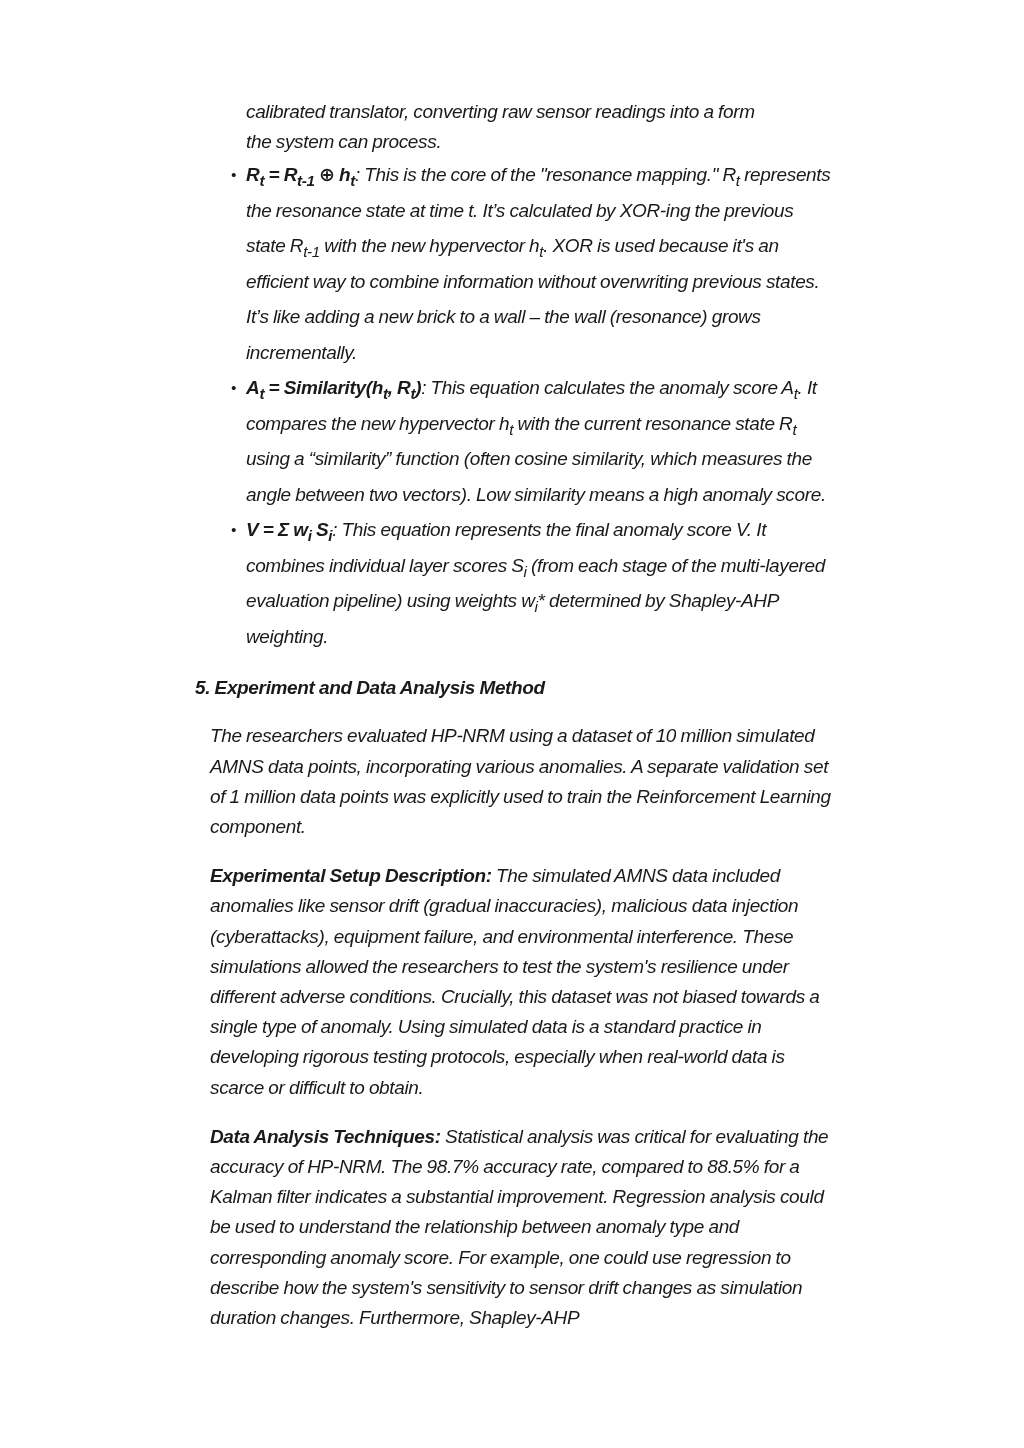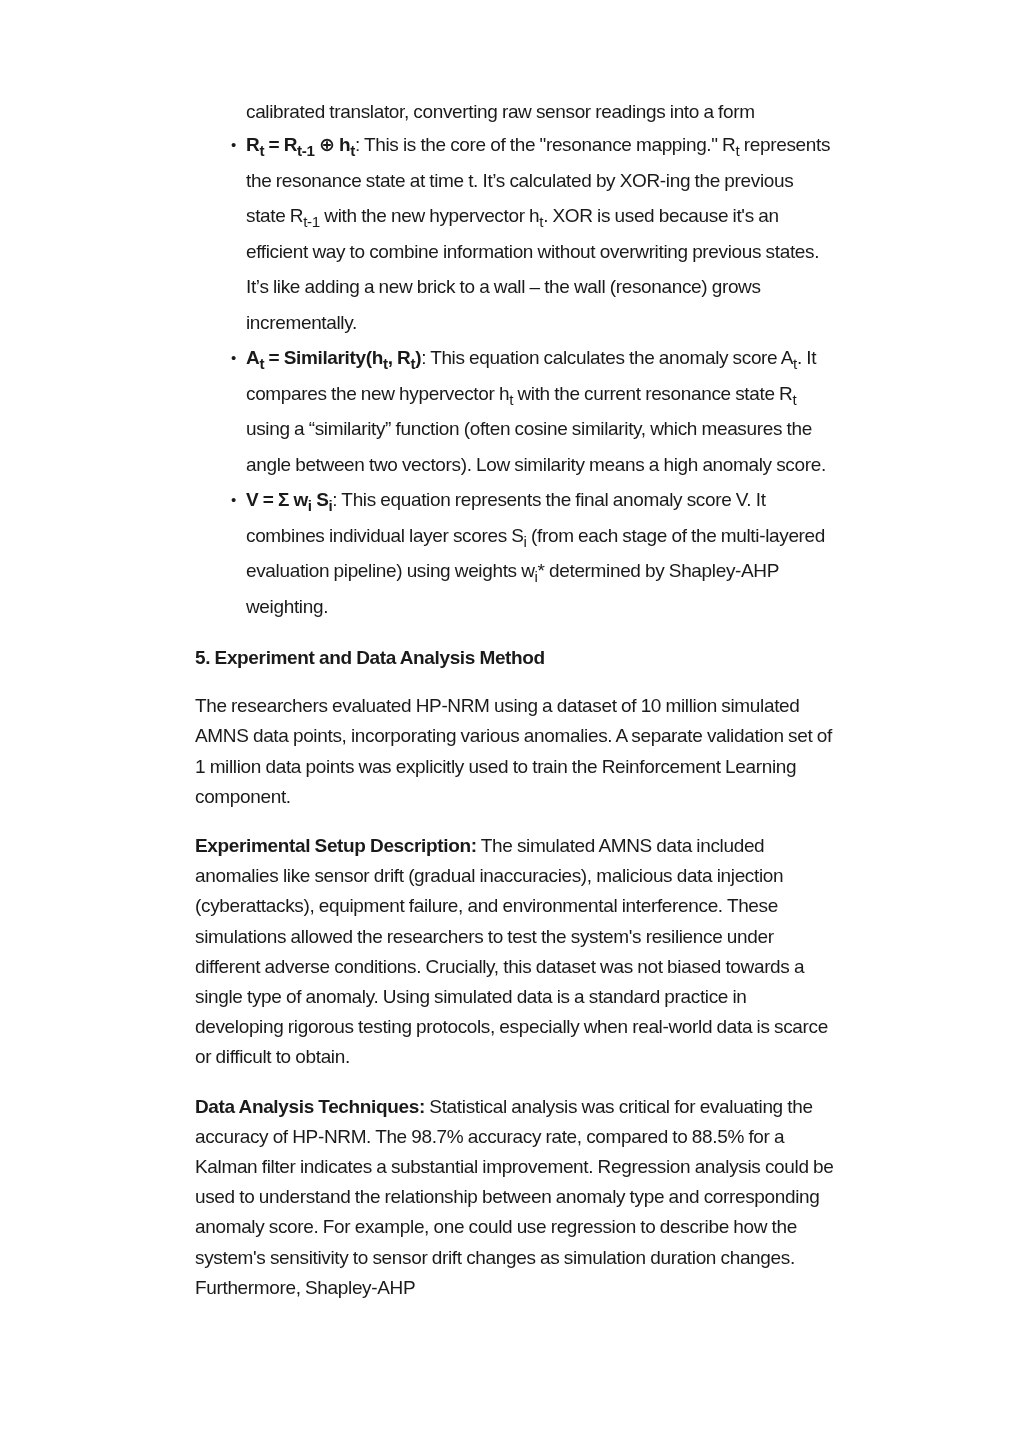--- a/index.html
+++ b/index.html
@@ -11,43 +11,45 @@
   }
   .page {
     position: absolute;
     left: 195px;
     top: 97px;
     width: 640px;
     font-size: 19px;
     line-height: 30.2px;
     letter-spacing: -0.35px;
     word-spacing: -0.5px;
+    font-style: italic;
   }
   .indent { padding-left: 51px; }
   ul.eqs { list-style: none; margin: 0; padding: 0 0 0 51px; }
   ul.eqs li { position: relative; margin: 0; }
   ul.eqs li .bullet {
     position: absolute; left: -15px; top: 0; font-size: 15px;
   }
   sub { font-size: 0.8em; line-height: 0; vertical-align: -0.35em; }
   b { font-weight: bold; }
   h3 {
     font-size: 19px; font-weight: bold; margin: 19px 0 18px 0;
     line-height: 30px;
   }
-  p { margin: 0 0 19px 0; }
+  p { margin: 0 0 19px 15px; }
   .li-mid { line-height: 35.5px; }
 </style>
 </head>
 <body>
 
 <div class="page">
 
   <div class="indent">
     <div>calibrated translator, converting raw sensor readings into a form</div>
+    <div>the system can process.</div>
   </div>
 
   <ul class="eqs">
 
     <li class="li-mid">
       <span class="bullet">•</span>
       <b><span>R</span><sub>t</sub><span> = R</span><sub>t-1</sub><span> ⊕ h</span><sub>t</sub></b><span><span>: This is the core of the "resonance mapping." R</span><sub>t</sub><span> represents the resonance state at time t. It’s calculated by XOR-ing the previous state R</span><sub>t-1</sub><span> with the new hypervector h</span><sub>t</sub><span>. XOR is used because it's an efficient way to combine information without overwriting previous states. It’s like adding a new brick to a wall – the wall (resonance) grows incrementally.</span></span>
     </li>
 
     <li class="li-mid">

